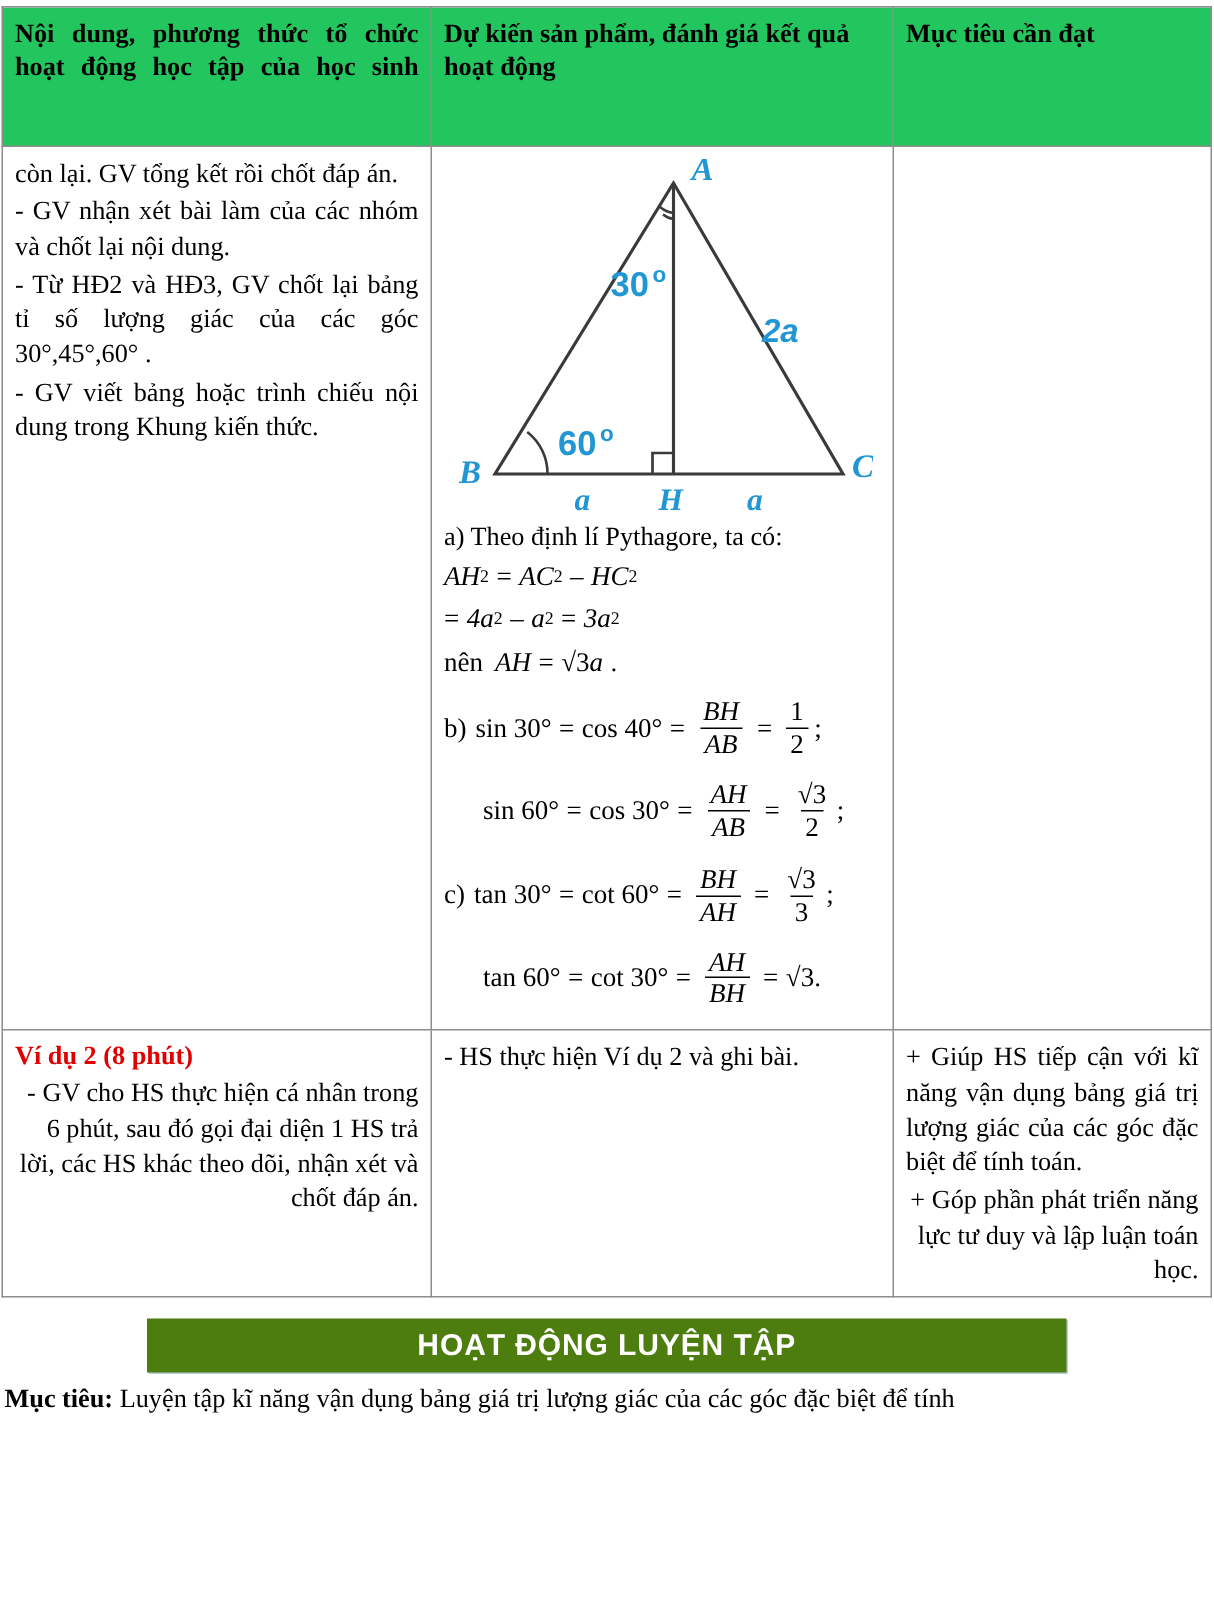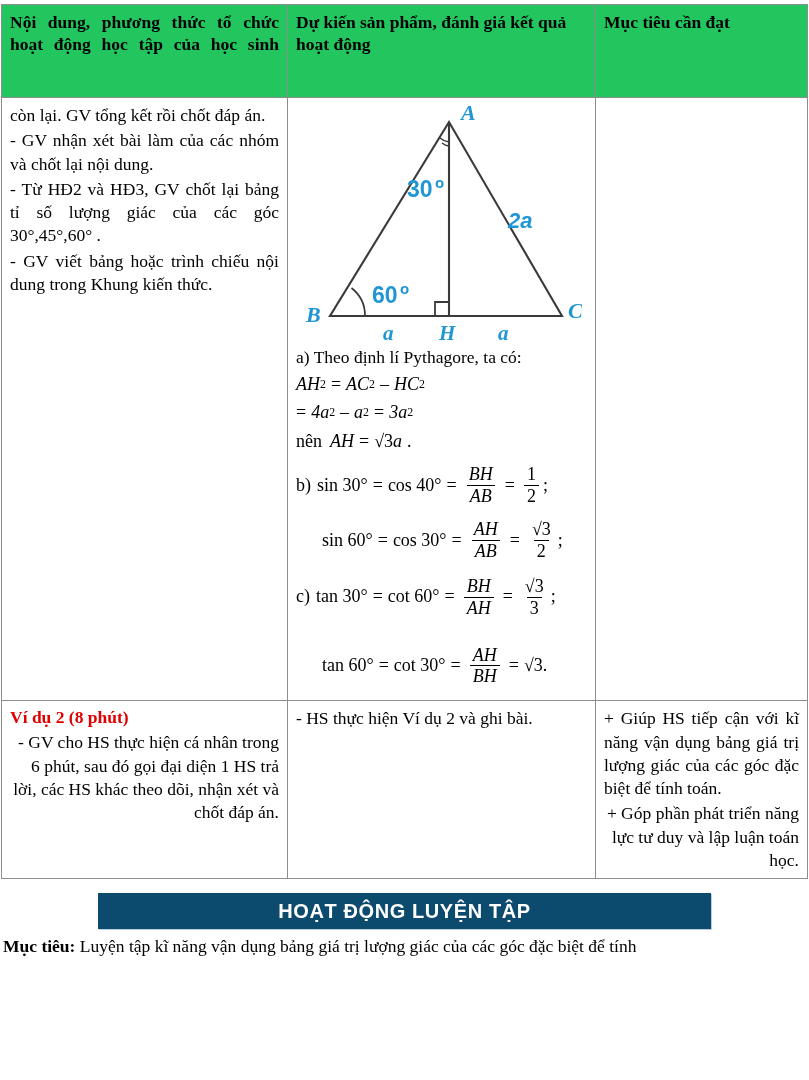--- a/index.html
+++ b/index.html
@@ -120,21 +120,21 @@
 
   
   .banner-row {
     margin-top: 14px;
     display: flex;
     justify-content: center;
   }
   .banner {
     width: 613px;
     height: 36px;
-    background: #0c4a6e;
+    background: #4d7c0f;
     color: #ffffff;
     font-family: "Liberation Sans", sans-serif;
     font-weight: bold;
     font-size: 20px;
     letter-spacing: 0.6px;
     display: flex;
     align-items: center;
     justify-content: center;
     box-shadow: 1px 1px 0 #b9cfe0;
   }
@@ -305,21 +305,21 @@
                 <span class="sqrt-inline">
                     <span class="radical">√</span>
                     <span class="under">3</span>
                   </span>
               </span>
               <span class="den">3</span>
             </span>
             <span>;</span>
           </div>
 
-          <div class="math mrow indent" style="margin-top:28px; margin-bottom:10px">
+          <div class="math mrow indent" style="margin-top:14px; margin-bottom:10px">
             <span class="nowrapish">tan 60°</span>
             <span class="op">=</span>
             <span class="nowrapish">cot 30°</span>
             <span class="op">=</span>
             <span class="frac">
               <span class="num it">AH</span>
               <span class="den it">BH</span>
             </span>
             <span class="op">=</span>
             <span class="sqrt-inline">

